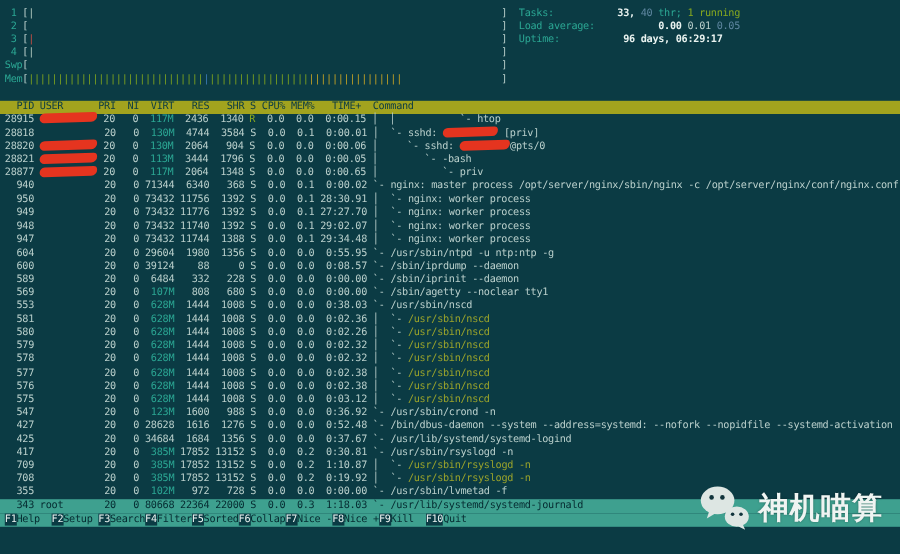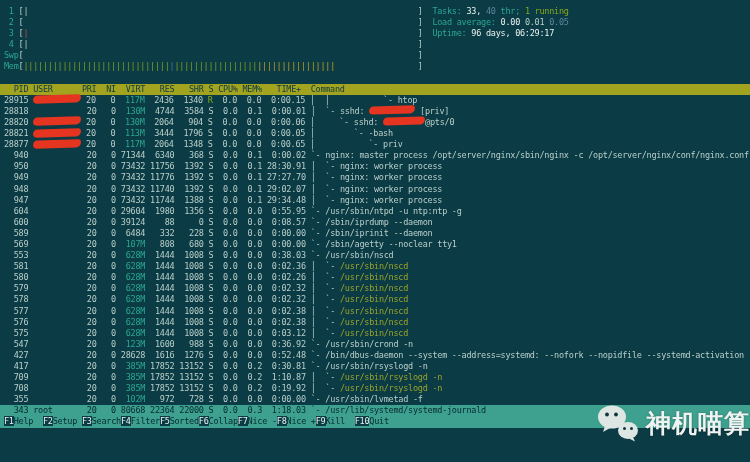--- a/index.html
+++ b/index.html
@@ -11,37 +11,37 @@
     padding-top:6px; box-sizing:border-box;
   }
   .line { white-space:pre; height:11.1px; line-height:11.1px; padding-left:4px; color:var(--text); }
   .thdr { background:var(--headerBg); color:var(--headerText); }
   .sel  { background:var(--selBg); }
   .sel span { color:var(--selText) !important; }
   .fbar { background:var(--selBg); }
   .fk { color:var(--bright); background:var(--bg); }
   .fl { color:var(--selText); }
   .c-text { color:var(--text); }
-  .c-bright { color:var(--bright); font-weight:normal; }
+  .c-bright { color:var(--bright); font-weight:bold;margin-left:48px; }
   .c-dim { color:var(--dim); }
   .c-teal { color:var(--teal); }
   .c-green { color:var(--green); }
   .c-olive { color:var(--olive); }
   .c-mgreen { color:var(--mgreen); }
   .c-myellow { color:var(--myellow); }
   .c-mblue { color:var(--mblue); }
   .c-mred { color:var(--mred); }
   .c-tickpale { color:var(--tickpale); }
   .scrib {
     display:inline-block; height:8px; background:var(--scrib);
     border-radius:6px 4px 7px 5px; transform:rotate(-1.8deg);
     vertical-align:middle; margin-top:-2px;
   }
   #watermark {
-    position:absolute; right:0; bottom:20px;
+    position:absolute; right:14px; bottom:20px;
     display:flex; align-items:center; gap:7px;
   }
   #watermark .wm-text {
     color:var(--wmtext); font-weight:bold; font-size:25px; letter-spacing:1px;
     font-family:"DejaVu Sans", sans-serif; line-height:1;
     text-shadow:0 0 2px rgba(0,0,0,.35);
   }
 </style>
 </head>
 <body>
@@ -75,20 +75,21 @@
       <div class="line"><span class="c-text">  553 </span><span class="c-text">          </span><span class="c-text"> 20   0 </span><span class="c-teal"> 628M</span><span class="c-text">  1444  1008 </span><span class="c-text">S</span><span class="c-text">  0.0  0.0  0:38.03 </span><span class="c-text">`- /usr/sbin/nscd</span></div>
       <div class="line"><span class="c-text">  581 </span><span class="c-text">          </span><span class="c-text"> 20   0 </span><span class="c-teal"> 628M</span><span class="c-text">  1444  1008 </span><span class="c-text">S</span><span class="c-text">  0.0  0.0  0:02.36 </span><span class="c-text">│  `- </span><span class="c-olive">/usr/sbin/nscd</span></div>
       <div class="line"><span class="c-text">  580 </span><span class="c-text">          </span><span class="c-text"> 20   0 </span><span class="c-teal"> 628M</span><span class="c-text">  1444  1008 </span><span class="c-text">S</span><span class="c-text">  0.0  0.0  0:02.26 </span><span class="c-text">│  `- </span><span class="c-olive">/usr/sbin/nscd</span></div>
       <div class="line"><span class="c-text">  579 </span><span class="c-text">          </span><span class="c-text"> 20   0 </span><span class="c-teal"> 628M</span><span class="c-text">  1444  1008 </span><span class="c-text">S</span><span class="c-text">  0.0  0.0  0:02.32 </span><span class="c-text">│  `- </span><span class="c-olive">/usr/sbin/nscd</span></div>
       <div class="line"><span class="c-text">  578 </span><span class="c-text">          </span><span class="c-text"> 20   0 </span><span class="c-teal"> 628M</span><span class="c-text">  1444  1008 </span><span class="c-text">S</span><span class="c-text">  0.0  0.0  0:02.32 </span><span class="c-text">│  `- </span><span class="c-olive">/usr/sbin/nscd</span></div>
       <div class="line"><span class="c-text">  577 </span><span class="c-text">          </span><span class="c-text"> 20   0 </span><span class="c-teal"> 628M</span><span class="c-text">  1444  1008 </span><span class="c-text">S</span><span class="c-text">  0.0  0.0  0:02.38 </span><span class="c-text">│  `- </span><span class="c-olive">/usr/sbin/nscd</span></div>
       <div class="line"><span class="c-text">  576 </span><span class="c-text">          </span><span class="c-text"> 20   0 </span><span class="c-teal"> 628M</span><span class="c-text">  1444  1008 </span><span class="c-text">S</span><span class="c-text">  0.0  0.0  0:02.38 </span><span class="c-text">│  `- </span><span class="c-olive">/usr/sbin/nscd</span></div>
       <div class="line"><span class="c-text">  575 </span><span class="c-text">          </span><span class="c-text"> 20   0 </span><span class="c-teal"> 628M</span><span class="c-text">  1444  1008 </span><span class="c-text">S</span><span class="c-text">  0.0  0.0  0:03.12 </span><span class="c-text">│  `- </span><span class="c-olive">/usr/sbin/nscd</span></div>
       <div class="line"><span class="c-text">  547 </span><span class="c-text">          </span><span class="c-text"> 20   0 </span><span class="c-teal"> 123M</span><span class="c-text">  1600   988 </span><span class="c-text">S</span><span class="c-text">  0.0  0.0  0:36.92 </span><span class="c-text">`- /usr/sbin/crond -n</span></div>
       <div class="line"><span class="c-text">  427 </span><span class="c-text">          </span><span class="c-text"> 20   0 </span><span class="c-text">28628</span><span class="c-text">  1616  1276 </span><span class="c-text">S</span><span class="c-text">  0.0  0.0  0:52.48 </span><span class="c-text">`- /bin/dbus-daemon --system --address=systemd: --nofork --nopidfile --systemd-activation</span></div>
+      <div class="line"><span class="c-text">  425 </span><span class="c-text">          </span><span class="c-text"> 20   0 </span><span class="c-text">34684</span><span class="c-text">  1684  1356 </span><span class="c-text">S</span><span class="c-text">  0.0  0.0  0:37.67 </span><span class="c-text">`- /usr/lib/systemd/systemd-logind</span></div>
       <div class="line"><span class="c-text">  417 </span><span class="c-text">          </span><span class="c-text"> 20   0 </span><span class="c-teal"> 385M</span><span class="c-text"> 17852 13152 </span><span class="c-text">S</span><span class="c-text">  0.0  0.2  0:30.81 </span><span class="c-text">`- /usr/sbin/rsyslogd -n</span></div>
       <div class="line"><span class="c-text">  709 </span><span class="c-text">          </span><span class="c-text"> 20   0 </span><span class="c-teal"> 385M</span><span class="c-text"> 17852 13152 </span><span class="c-text">S</span><span class="c-text">  0.0  0.2  1:10.87 </span><span class="c-text">│  `- </span><span class="c-olive">/usr/sbin/rsyslogd -n</span></div>
       <div class="line"><span class="c-text">  708 </span><span class="c-text">          </span><span class="c-text"> 20   0 </span><span class="c-teal"> 385M</span><span class="c-text"> 17852 13152 </span><span class="c-text">S</span><span class="c-text">  0.0  0.2  0:19.92 </span><span class="c-text">│  `- </span><span class="c-olive">/usr/sbin/rsyslogd -n</span></div>
       <div class="line"><span class="c-text">  355 </span><span class="c-text">          </span><span class="c-text"> 20   0 </span><span class="c-teal"> 102M</span><span class="c-text">   972   728 </span><span class="c-text">S</span><span class="c-text">  0.0  0.0  0:00.00 </span><span class="c-text">`- /usr/sbin/lvmetad -f</span></div>
       <div class="line sel"><span class="c-text">  343 </span><span class="c-text">root      </span><span class="c-text"> 20   0 </span><span class="c-text">80668</span><span class="c-text"> 22364 22000 </span><span class="c-text">S</span><span class="c-text">  0.0  0.3  1:18.03 </span><span class="c-text">`- /usr/lib/systemd/systemd-journald</span></div>
     </div>
   <div class="line fbar" id="fbar"><span><span class="fk">F1</span><span class="fl">Help  </span></span><span><span class="fk">F2</span><span class="fl">Setup </span></span><span><span class="fk">F3</span><span class="fl">Search</span></span><span><span class="fk">F4</span><span class="fl">Filter</span></span><span><span class="fk">F5</span><span class="fl">Sorted</span></span><span><span class="fk">F6</span><span class="fl">Collap</span></span><span><span class="fk">F7</span><span class="fl">Nice -</span></span><span><span class="fk">F8</span><span class="fl">Nice +</span></span><span><span class="fk">F9</span><span class="fl">Kill  </span></span><span><span class="fk">F10</span><span class="fl">Quit  </span></span></div>
 
   <div id="watermark">
     <svg width="42" height="38" viewBox="0 0 42 38">

